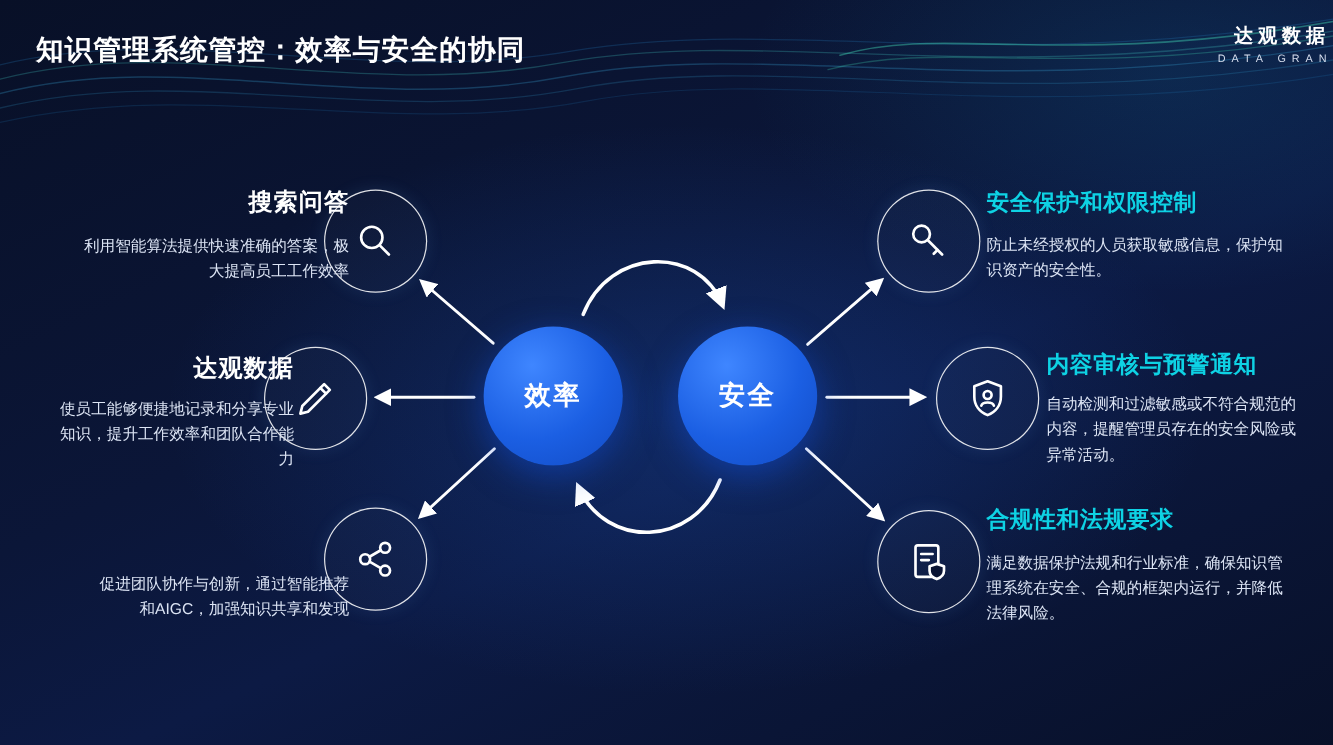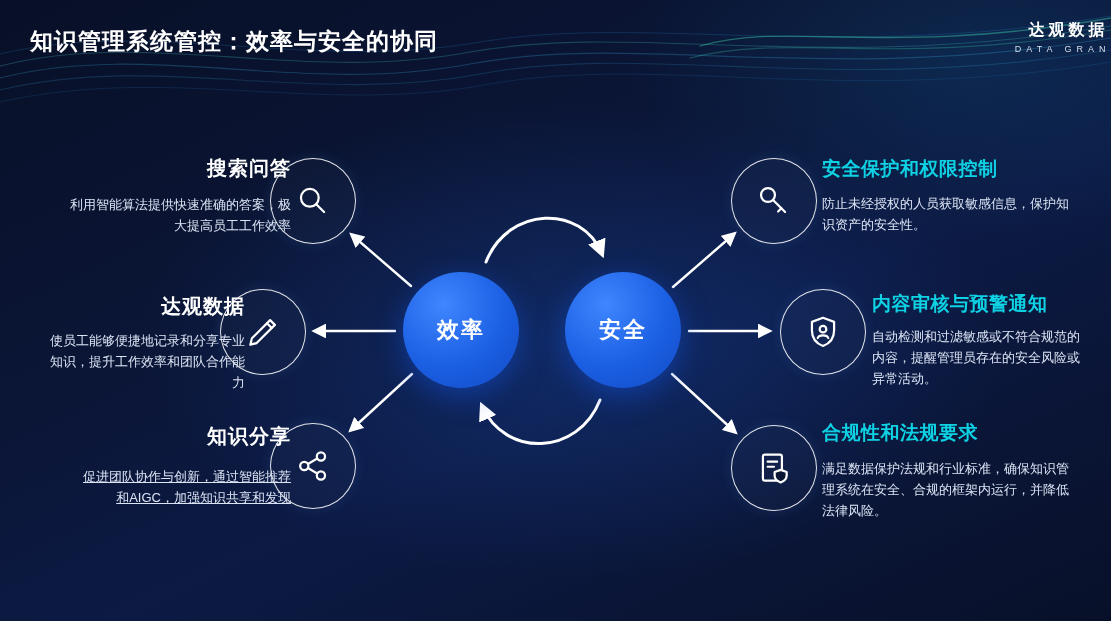--- a/index.html
+++ b/index.html
@@ -112,22 +112,21 @@
 
   <div class="ring" style="left:270px;top:423px;">
     <svg width="38" height="38" viewBox="0 0 24 24" fill="none" stroke="#fff" stroke-width="1.4" stroke-linecap="round" stroke-linejoin="round">
       <circle cx="6.5" cy="12" r="2.6"></circle>
         <circle cx="17" cy="6" r="2.6"></circle>
         <circle cx="17" cy="18" r="2.6"></circle>
       <line x1="8.8" y1="10.7" x2="14.7" y2="7.3"></line>
         <line x1="8.8" y1="13.3" x2="14.7" y2="16.7"></line>
     </svg>
   </div>
-  <div class="t-left" style="right:853px;top:423px;width:200px;">知识分享</div>
-  <div class="d-left" style="right:853px;top:466px;width:210px;text-decoration:underline;">促进团队协作与创新，通过智能推荐和AIGC，加强知识共享和发现</div>
+  <div class="d-left" style="right:853px;top:476px;width:210px;">促进团队协作与创新，通过智能推荐和AIGC，加强知识共享和发现</div>
 
   <div class="ring" style="left:731px;top:158px;">
     <svg width="38" height="38" viewBox="0 0 24 24" fill="none" stroke="#fff" stroke-width="1.4" stroke-linecap="round" stroke-linejoin="round">
       <circle cx="8.2" cy="8.2" r="4.4"></circle>
         <line x1="11.4" y1="11.4" x2="19" y2="19"></line>
         <line x1="16.6" y1="16.6" x2="14.6" y2="18.6"></line>
     </svg>
   </div>
   <div class="t-right" style="left:822px;top:156px;width:260px;">安全保护和权限控制</div>
   <div class="d-right" style="left:822px;top:193px;width:252px;">防止未经授权的人员获取敏感信息，保护知识资产的安全性。</div>

